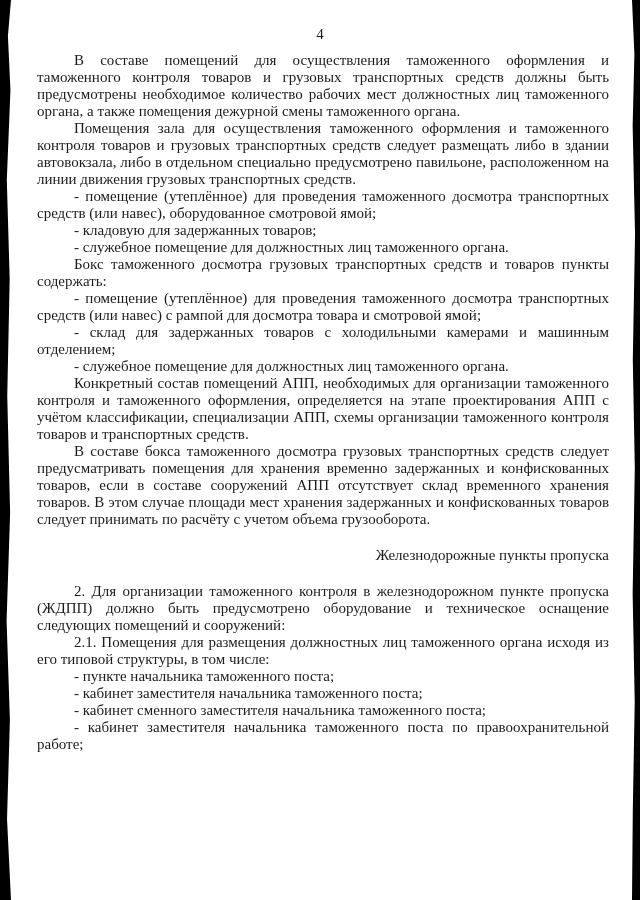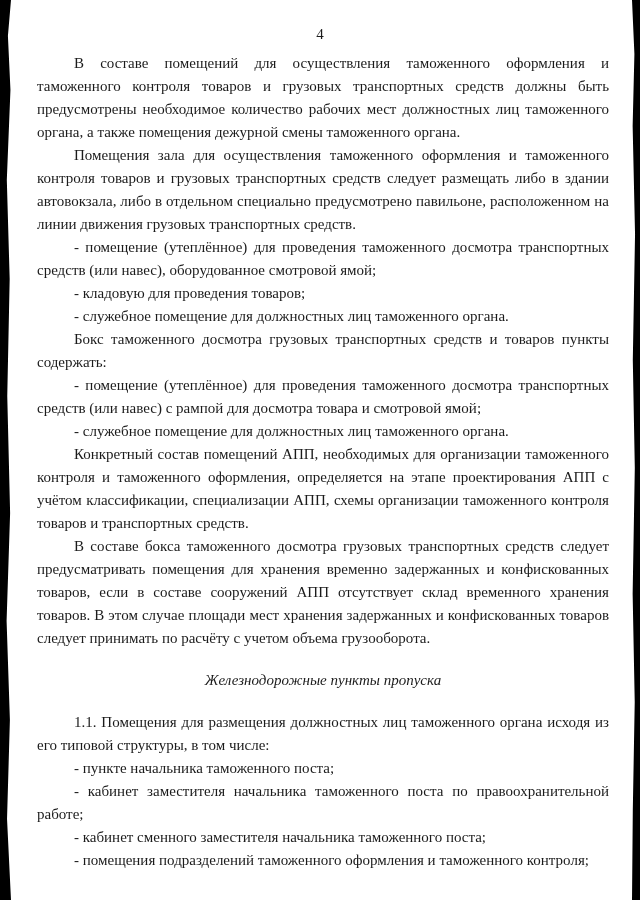--- a/index.html
+++ b/index.html
@@ -34,55 +34,56 @@
   }
   .page-number {
     margin-top: 25px;
     text-align: center;
     font-size: 15px;
     line-height: 18px;
   }
   .content {
     margin: 9px 31px 0 37px;
     font-size: 15px;
-    line-height: 23px;
+    line-height: 17px;
     text-align: justify;
   }
   .content p {
     margin: 0;
     padding: 0;
     text-indent: 37px;
   }
   .content p.heading {
     text-indent: 0;
-    text-align: center;
+    text-align: right;
     margin: 19px 0 19px 0;
-    font-style: italic;
   }
 </style>
 </head>
 <body>
 
 <div class="page">
   <div class="scan-bar left"></div>
   <div class="scan-bar right"></div>
 
   <div class="page-number">4</div>
 
   <div class="content">
     <p>В составе помещений для осуществления таможенного оформления и таможенного контроля товаров и грузовых транспортных средств должны быть предусмотрены необходимое количество рабочих мест должностных лиц таможенного органа, а также помещения дежурной смены таможенного органа.</p>
     <p>Помещения зала для осуществления таможенного оформления и таможенного контроля товаров и грузовых транспортных средств следует размещать либо в здании автовокзала, либо в отдельном специально предусмотрено павильоне, расположенном на линии движения грузовых транспортных средств.</p>
     <p>- помещение (утеплённое) для проведения таможенного досмотра транспортных средств (или навес), оборудованное смотровой ямой;</p>
-    <p>- кладовую для проведения товаров;</p>
+    <p>- кладовую для задержанных товаров;</p>
     <p>- служебное помещение для должностных лиц таможенного органа.</p>
     <p>Бокс таможенного досмотра грузовых транспортных средств и товаров пункты содержать:</p>
     <p>- помещение (утеплённое) для проведения таможенного досмотра транспортных средств (или навес) с рампой для досмотра товара и смотровой ямой;</p>
+    <p>- склад для задержанных товаров с холодильными камерами и машинным отделением;</p>
     <p>- служебное помещение для должностных лиц таможенного органа.</p>
     <p>Конкретный состав помещений АПП, необходимых для организации таможенного контроля и таможенного оформления, определяется на этапе проектирования АПП с учётом классификации, специализации АПП, схемы организации таможенного контроля товаров и транспортных средств.</p>
     <p>В составе бокса таможенного досмотра грузовых транспортных средств следует предусматривать помещения для хранения временно задержанных и конфискованных товаров, если в составе сооружений АПП отсутствует склад временного хранения товаров. В этом случае площади мест хранения задержанных и конфискованных товаров следует принимать по расчёту с учетом объема грузооборота.</p>
     <p class="heading">Железнодорожные пункты пропуска</p>
-    <p>1.1. Помещения для размещения должностных лиц таможенного органа исходя из его типовой структуры, в том числе:</p>
+    <p>2. Для организации таможенного контроля в железнодорожном пункте пропуска (ЖДПП) должно быть предусмотрено оборудование и техническое оснащение следующих помещений и сооружений:</p>
+    <p>2.1. Помещения для размещения должностных лиц таможенного органа исходя из его типовой структуры, в том числе:</p>
     <p>- пункте начальника таможенного поста;</p>
+    <p>- кабинет заместителя начальника таможенного поста;</p>
+    <p>- кабинет сменного заместителя начальника таможенного поста;</p>
     <p>- кабинет заместителя начальника таможенного поста по правоохранительной работе;</p>
-    <p>- кабинет сменного заместителя начальника таможенного поста;</p>
-    <p>- помещения подразделений таможенного оформления и таможенного контроля;</p>
   </div>
 </div>
 
 </body></html>

